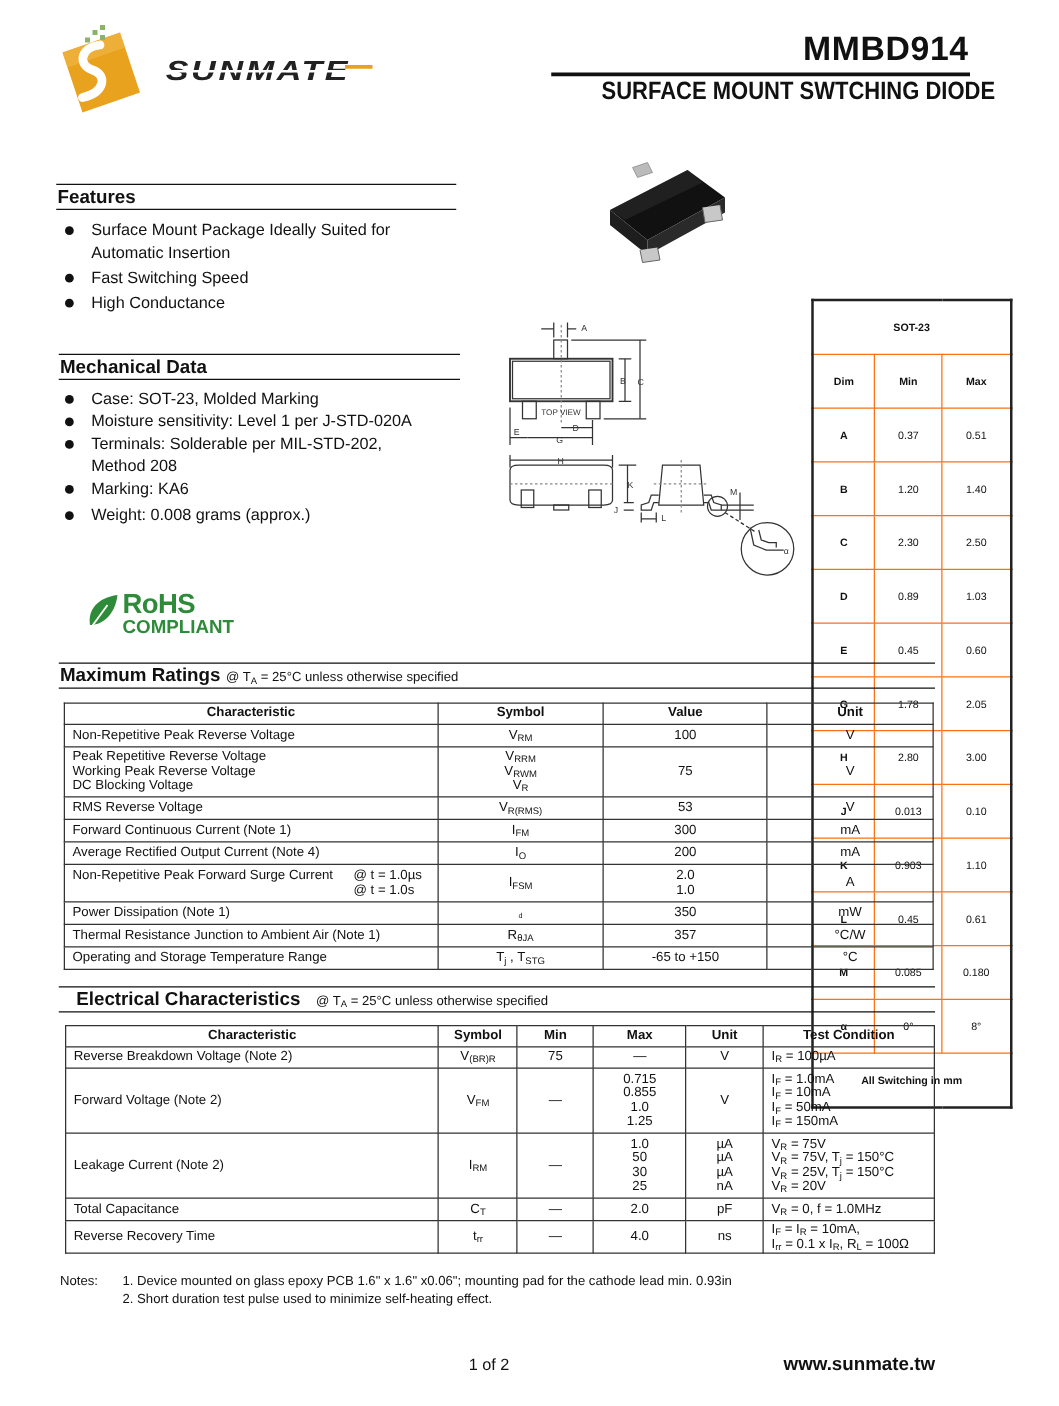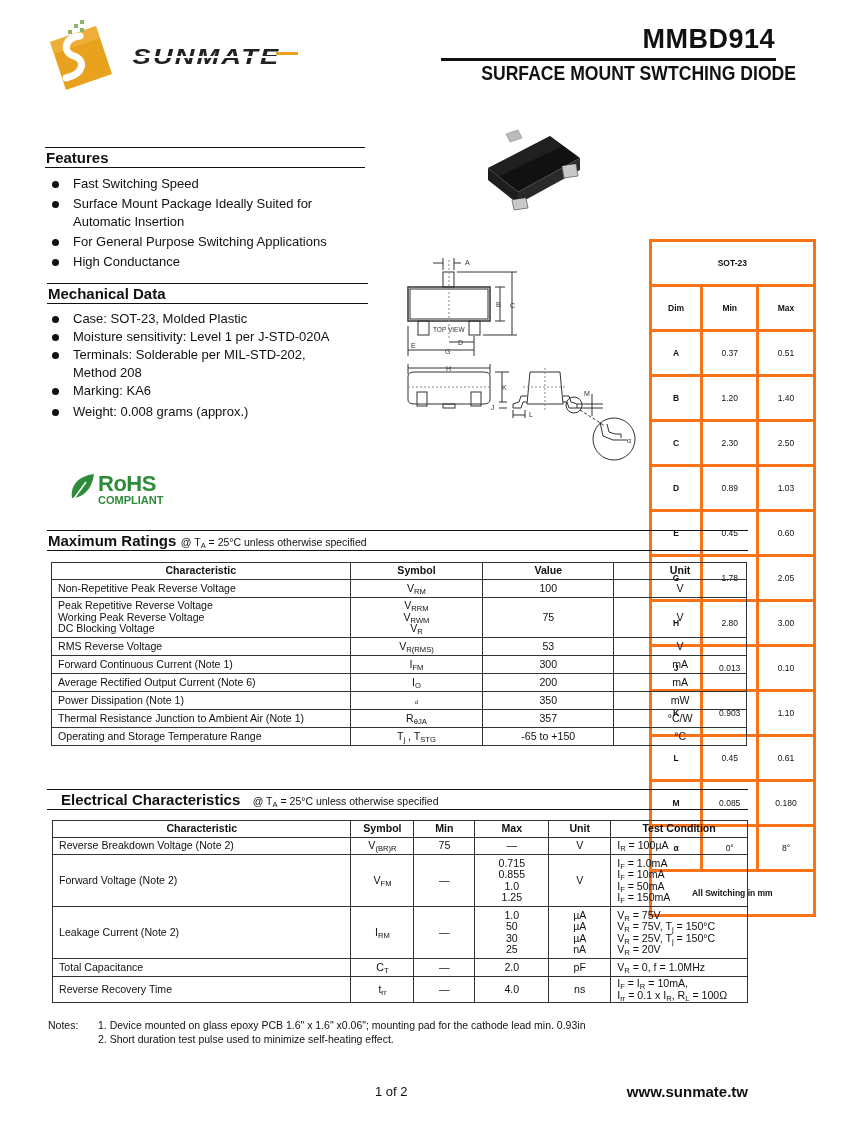--- a/index.html
+++ b/index.html
@@ -16,21 +16,21 @@
 
   
   .sec-rule { height: 1px; background: #111; }
   .sec-title { font-weight: bold; font-size: 15px; }
   .bullets { list-style: none; font-size: 13px; line-height: 18px; }
   .bullets li { position: relative; padding-left: 27px; }
   .bullets li::before { content: ""; position: absolute; left: 6px; top: 6px; width: 7px; height: 7px; border-radius: 50%; background: #111; }
 
   
   .dim-table { left: 649px; top: 239px; width: 112px; border-collapse: collapse; border: 2px solid #222; font-size: 8.5px; }
-  .dim-table td, .dim-table th { border: 3px solid #f97316; text-align: center; height: 15.2px; padding: 16px; }
+  .dim-table td, .dim-table th { border: 1px solid #f97316; text-align: center; height: 15.2px; padding: 16px; }
   .dim-table th { font-weight: bold; }
   .dim-table td.dim { font-weight: bold; }
   .dim-table .h1 { height: 20px; }
   .dim-table .h2 { height: 19px; }
 
   
   .data-table { border-collapse: collapse; font-size: 10.6px; }
   .data-table td, .data-table th { border: 1px solid #333; padding: 1px 6px; vertical-align: middle; line-height: 11.5px; }
   .data-table th { font-weight: bold; text-align: center; height: 17px; }
   .data-table td.c { text-align: center; }
@@ -77,45 +77,44 @@
     <polygon points="6,50 68,18 80,28 18,58" fill="#333" opacity="0.45"></polygon>
     <path d="M30,82 L32,92 L46,90 L44,80" fill="#c8c8c8" stroke="#666" stroke-width="0.8"></path>
     <path d="M80,48 L82,60 L96,58 L94,46" fill="#c8c8c8" stroke="#666" stroke-width="0.8"></path>
   </svg>
 </div>
 
 <div class="abs sec-rule" style="left:45px;top:147px;width:320px;"></div>
 <div class="abs sec-title" style="left:46px;top:149px;">Features</div>
 <div class="abs sec-rule" style="left:45px;top:167px;width:320px;"></div>
 <ul class="abs bullets" style="left:46px;top:175px;width:320px;">
+  <li style="margin-bottom:2px;padding-right:20px">Surface Mount Package Ideally Suited for Automatic Insertion</li>
   <li style="margin-bottom:2px">Fast Switching Speed</li>
-  <li style="margin-bottom:2px;padding-right:20px">Surface Mount Package Ideally Suited for Automatic Insertion</li>
-  <li style="margin-bottom:2px">For General Purpose Switching Applications</li>
   <li>High Conductance</li>
 </ul>
 
 <div class="abs sec-rule" style="left:47px;top:283px;width:321px;"></div>
 <div class="abs sec-title" style="left:48px;top:285px;">Mechanical Data</div>
 <div class="abs sec-rule" style="left:47px;top:303px;width:321px;"></div>
 <ul class="abs bullets" style="left:46px;top:310px;width:310px;">
-  <li>Case: SOT-23, Molded Plastic</li>
+  <li>Case: SOT-23, Molded Marking</li>
   <li>Moisture sensitivity: Level 1 per J-STD-020A</li>
   <li style="padding-right:30px">Terminals: Solderable per MIL-STD-202, Method 208</li>
   <li>Marking:  KA6</li>
   <li style="margin-top:3px">Weight: 0.008 grams (approx.)</li>
 </ul>
 
 <div class="abs" style="left:68px;top:472px;display:flex;align-items:center;">
   <svg width="28" height="34" viewBox="0 0 28 34">
     <path d="M26,2 C10,4 2,14 4,26 C14,26 24,18 26,2 Z" fill="#2E8B3A"></path>
     <path d="M2,32 L18,10" stroke="#fff" stroke-width="1.5"></path>
   </svg>
   <div style="margin-left:2px;color:#2E8B3A;line-height:1;">
     <div style="font-weight:bold;font-size:22px;letter-spacing:-0.5px;">RoHS</div>
-    <div style="font-weight:bold;font-size:11px;">COMPLIANT</div>
+    <div style="font-weight:bold;font-size:15px;">COMPLIANT</div>
   </div>
 </div>
 
 <div class="abs" style="left:395px;top:250px;">
   <svg width="250" height="215" viewBox="0 0 250 215" font-family="Liberation Sans, sans-serif" font-size="7" fill="#333">
     <g stroke="#333" fill="none" stroke-width="1">
 
       <rect x="13" y="37" width="82" height="34" stroke-width="1.5"></rect>
       <rect x="15" y="39" width="78" height="30"></rect>
       <rect x="48" y="22" width="11" height="15"></rect>
@@ -311,24 +310,35 @@
         <td class="c">53</td>
         <td class="c">V</td>
       </tr>
       <tr style="height: 18px;">
         <td class="l">Forward Continuous Current  (Note 1)</td>
         <td class="c">I<sub>FM</sub></td>
         <td class="c">300</td>
         <td class="c">mA</td>
       </tr>
       <tr style="height: 18px;">
-        <td class="l">Average Rectified Output Current (Note 6)</td>
+        <td class="l">Average Rectified Output Current (Note 4)</td>
         <td class="c">I<sub>O</sub></td>
         <td class="c">200</td>
         <td class="c">mA</td>
+      </tr>
+      <tr style="height: 30px;">
+        <td class="l">
+          <div style="display:flex;justify-content:space-between;">
+            <span>Non-Repetitive Peak Forward Surge Current</span>
+            <span style="text-align:left;padding-right:6px">@ t = 1.0µs<br>@ t = 1.0s</span>
+          </div>
+        </td>
+        <td class="c">I<sub>FSM</sub></td>
+        <td class="c">2.0<br>1.0</td>
+        <td class="c">A</td>
       </tr>
       <tr style="height: 18px;">
         <td class="l">Power Dissipation (Note 1)</td>
         <td class="c" style="font-size: 8px;"><sub>d</sub></td>
         <td class="c">350</td>
         <td class="c">mW</td>
       </tr>
       <tr style="height: 18px;">
         <td class="l">Thermal Resistance Junction to Ambient Air (Note 1)</td>
         <td class="c">R<sub>θJA</sub></td>

